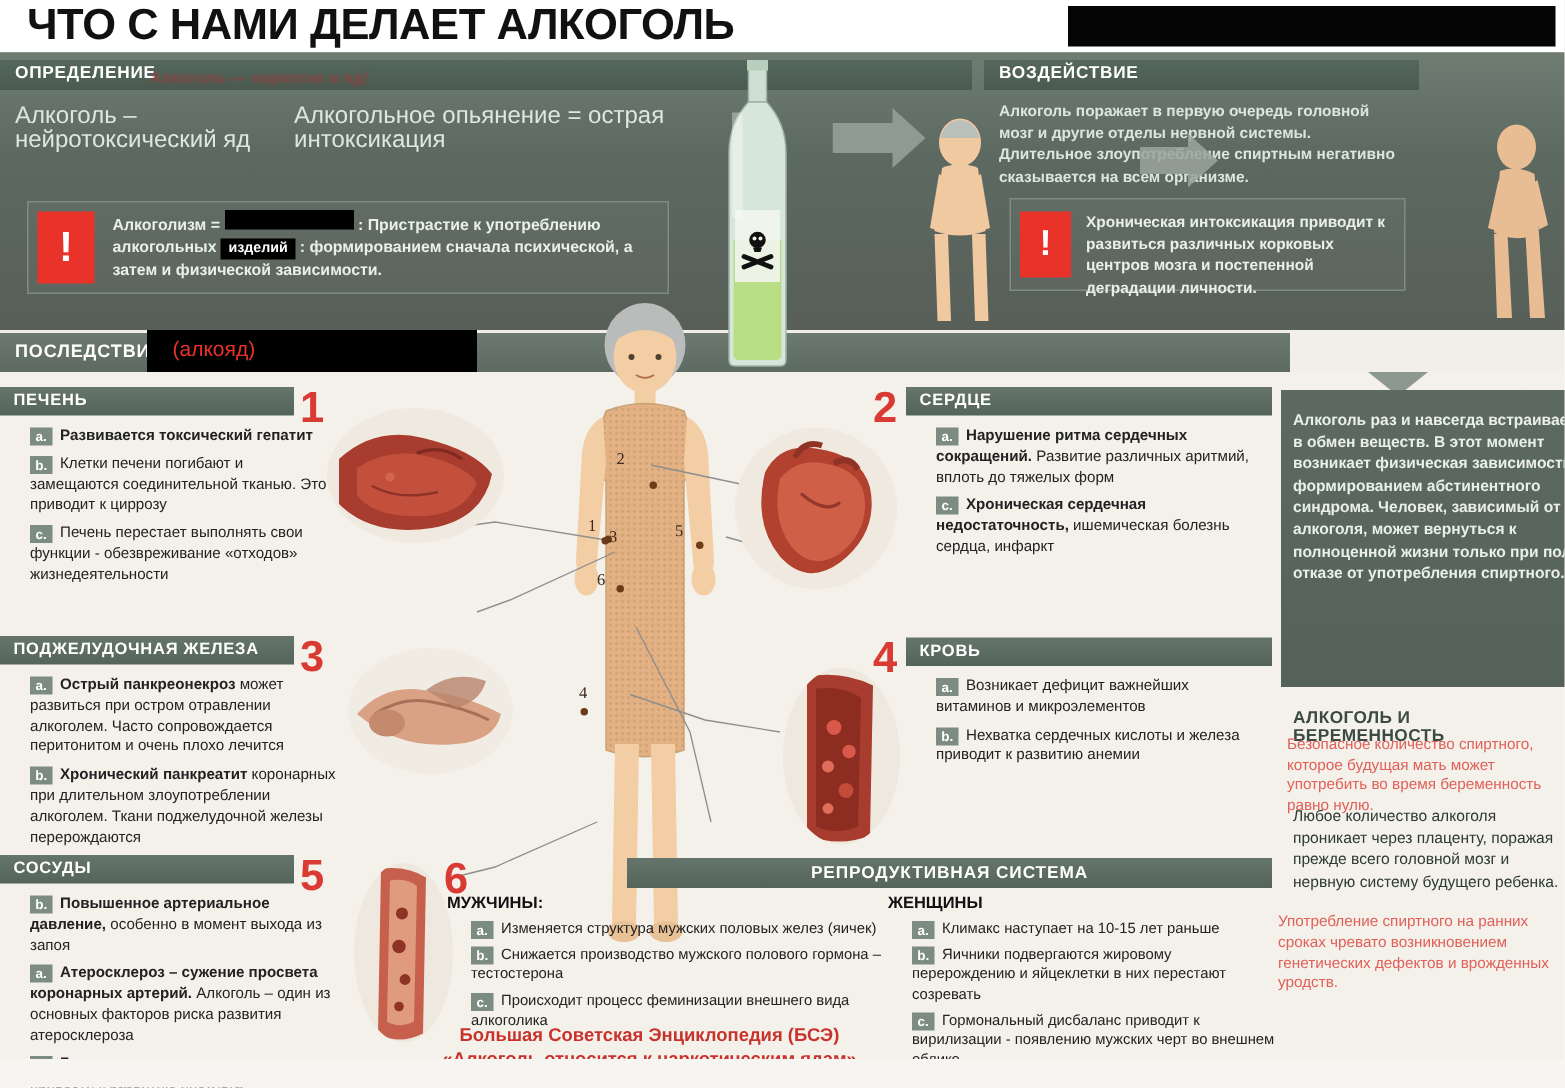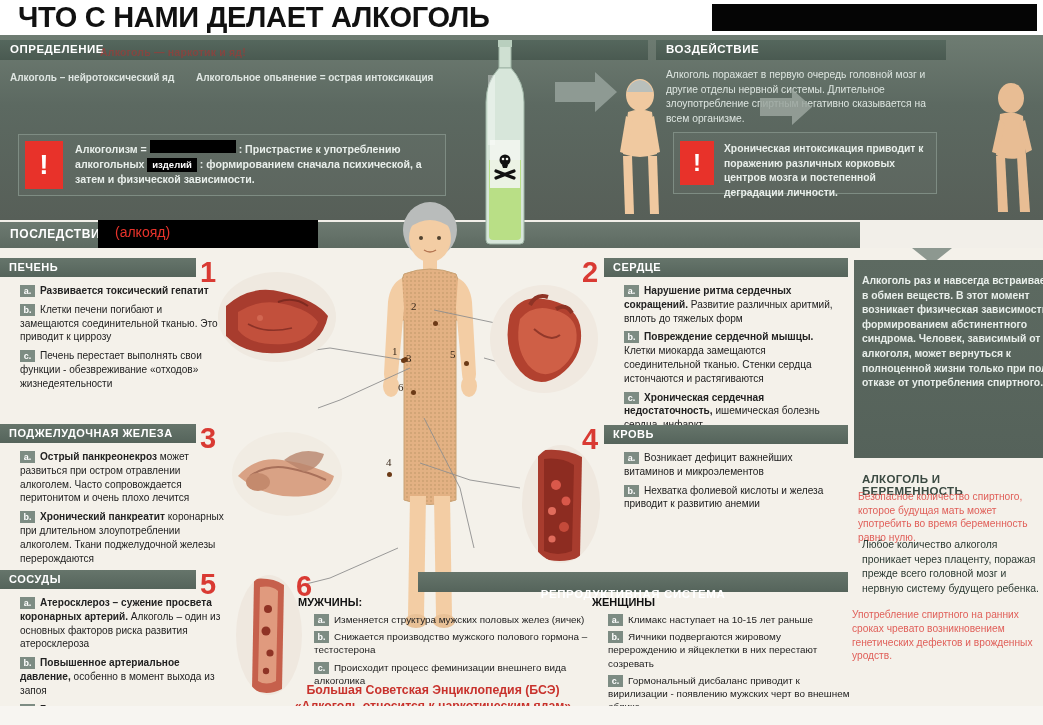--- a/index.html
+++ b/index.html
@@ -39,22 +39,22 @@
   .sect-header {
     position: absolute; height: 20px;
     background: linear-gradient(180deg,#55675d 0%, #4a5a51 100%);
     color: #fff; font-size: 11.5px; font-weight: bold;
     letter-spacing: 0.5px; padding: 3px 0 0 10px;
   }
   .hdr-def { left: 0; top: 40px; width: 648px; }
   .hdr-eff { left: 656px; top: 40px; width: 290px; }
 
   .def-text {
-    position: absolute; color: #dfe6e2; font-size: 10px;
-    font-weight: bold; line-height: 16px;
+    position: absolute; color: #dfe6e2; font-size: 16px;
+    font-weight: normal; line-height: 16px;
   }
   .def-a { left: 10px; top: 70px; width: 170px; }
   .def-b { left: 196px; top: 70px; width: 260px; }
 
   .alert-box {
     position: absolute;
     border: 1px solid #7e8c83;
     background: rgba(255,255,255,0.035);
   }
   .alert-box.box1 { left: 18px; top: 134px; width: 428px; height: 62px; }
@@ -81,21 +81,21 @@
     display: inline-block; background: #000; color: #fff;
     font-size: 9.5px; font-weight: bold; padding: 0 5px;
   }
   .ghost-red {
     position: absolute; left: 100px; top: 46px;
     color: rgba(200,40,40,0.45); font-size: 10.5px; font-weight: bold;
     letter-spacing: 0.2px; filter: blur(0.6px);
   }
   .eff-text {
     position: absolute; left: 666px; top: 68px; width: 272px;
-    color: #dde5e0; font-size: 10.3px; font-weight: normal; line-height: 14.5px;
+    color: #dde5e0; font-size: 10.3px; font-weight: bold; line-height: 14.5px;
   }
 
   
   .bottle { position: absolute; left: 477px; top: 40px; width: 56px; height: 205px; z-index: 6; }
 
   
   .fig-arrow { position: absolute; }
 
   
   .conseq-band {
@@ -164,21 +164,21 @@
   .sec-heart .sec-bar { width: 244px; }
   
   .sec-blood { left: 604px; top: 425px; width: 244px; }
   .sec-blood .sec-bar { width: 244px; }
 
   
   .sec-repro-bar {
     position: absolute; left: 418px; top: 572px; width: 430px; height: 20px;
     background: linear-gradient(180deg,#66756b 0%,#55645b 100%);
     color: #fff; font-size: 11.5px; font-weight: bold; letter-spacing: 0.6px;
-    padding: 16px 0 0 0; text-align: center;
+    padding: 4px 0 0 0; text-align: center;
   }
   .repro-men { position: absolute; left: 298px; top: 596px; width: 290px; }
   .repro-women { position: absolute; left: 592px; top: 596px; width: 258px; }
   .repro-title { font-size: 11px; font-weight: bold; color: #111; margin-bottom: 5px; }
   .repro-men .item, .repro-women .item { font-size: 9.9px; line-height: 13.2px; margin-bottom: 4px; }
 
   
   .bse-quote {
     position: absolute; left: 283px; top: 682px; width: 300px;
     color: #c8322c; font-size: 12.3px; font-weight: bold;
@@ -268,21 +268,21 @@
       <span>: Пристрастие к употреблению алкогольных</span>
       <span class="redact-label">изделий</span>
       <span>: формированием сначала психической, а затем и физической зависимости.</span>
     </div>
   </div>
   <div class="ghost-red">Алкоголь — наркотик и яд!</div>
 
   <div class="eff-text">Алкоголь поражает в первую очередь головной мозг и другие отделы нервной системы. Длительное злоупотребление спиртным негативно сказывается на всем организме.</div>
   <div class="alert-box box2">
     <div class="alert-sq">!</div>
-    <div class="alert-body">Хроническая интоксикация приводит к поражению различных корковых центров мозга и постепенной деградации личности.</div>
+    <div class="alert-body">Хроническая интоксикация приводит к развиться различных корковых центров мозга и постепенной деградации личности.</div>
   </div>
 
   <svg class="fig-arrow" style="left:555px;top:70px;" width="70" height="50">
     <path d="M0,12 L40,12 L40,2 L62,22 L40,42 L40,32 L0,32 Z" fill="#8e9a93"></path>
   </svg>
   <svg class="fig-arrow" style="left:760px;top:88px;" width="58" height="44">
     <path d="M0,10 L32,10 L32,1 L52,19 L32,37 L32,28 L0,28 Z" fill="#9aa49d" opacity="0.85"></path>
   </svg>
 
   <svg style="position:absolute;left:610px;top:78px;" width="60" height="142">
@@ -462,56 +462,53 @@
         <span class="tag">b.</span><b>Хронический панкреатит</b><span> коронарных при длительном злоупотреблении алкоголем. Ткани поджелудочной железы перерождаются</span>
       </div>
     </div>
   </div>
   <div class="sec-num" style="left:200px;top:424px;">3</div>
 
   <div class="sec sec-vessel">
     <div class="sec-bar">СОСУДЫ</div>
     <div class="items">
       <div class="item">
+        <span class="tag">b.</span><b>Повышенное артериальное давление,</b><span> особенно в момент выхода из запоя</span>
+      </div>
+      <div class="item">
         <span class="tag">a.</span><b>Атеросклероз – сужение просвета коронарных артерий.</b><span> Алкоголь – один из основных факторов риска развития атеросклероза</span>
-      </div>
-      <div class="item">
-        <span class="tag">b.</span><b>Повышенное артериальное давление,</b><span> особенно в момент выхода из запоя</span>
       </div>
       <div class="item">
         <span class="tag">c.</span><b>Гипертонические кризы</b><span> могут привести к развитию инсульта</span>
       </div>
     </div>
   </div>
   <div class="sec-num" style="left:200px;top:570px;">5</div>
 
   <div class="sec sec-heart">
     <div class="sec-bar">СЕРДЦЕ</div>
     <div class="items">
       <div class="item">
         <span class="tag">a.</span><b>Нарушение ритма сердечных сокращений.</b><span> Развитие различных аритмий, вплоть до тяжелых форм</span>
       </div>
       <div class="item">
-        <span class="tag">b.</span><b>Повреждение сердечной мышцы.</b><span> Клетки миокарда замещаются соединительной тканью. Стенки сердца истончаются и растягиваются</span>
-      </div>
-      <div class="item">
         <span class="tag">c.</span><b>Хроническая сердечная недостаточность,</b><span> ишемическая болезнь сердца, инфаркт</span>
       </div>
     </div>
   </div>
   <div class="sec-num" style="left:582px;top:258px;">2</div>
 
   <div class="sec sec-blood">
     <div class="sec-bar">КРОВЬ</div>
     <div class="items">
       <div class="item">
         <span class="tag">a.</span><span>Возникает дефицит  важнейших витаминов и микроэлементов</span>
       </div>
       <div class="item">
-        <span class="tag">b.</span><span>Нехватка фолиевой кислоты и железа приводит к развитию  анемии</span>
+        <span class="tag">b.</span><span>Нехватка сердечных кислоты и железа приводит к развитию  анемии</span>
       </div>
     </div>
   </div>
   <div class="sec-num" style="left:582px;top:425px;">4</div>
 
   <div class="sec-repro-bar">РЕПРОДУКТИВНАЯ СИСТЕМА</div>
   <div class="sec-num" style="left:296px;top:572px;">6</div>
 
   <div class="repro-men">
     <div class="repro-title">МУЖЧИНЫ:</div>

